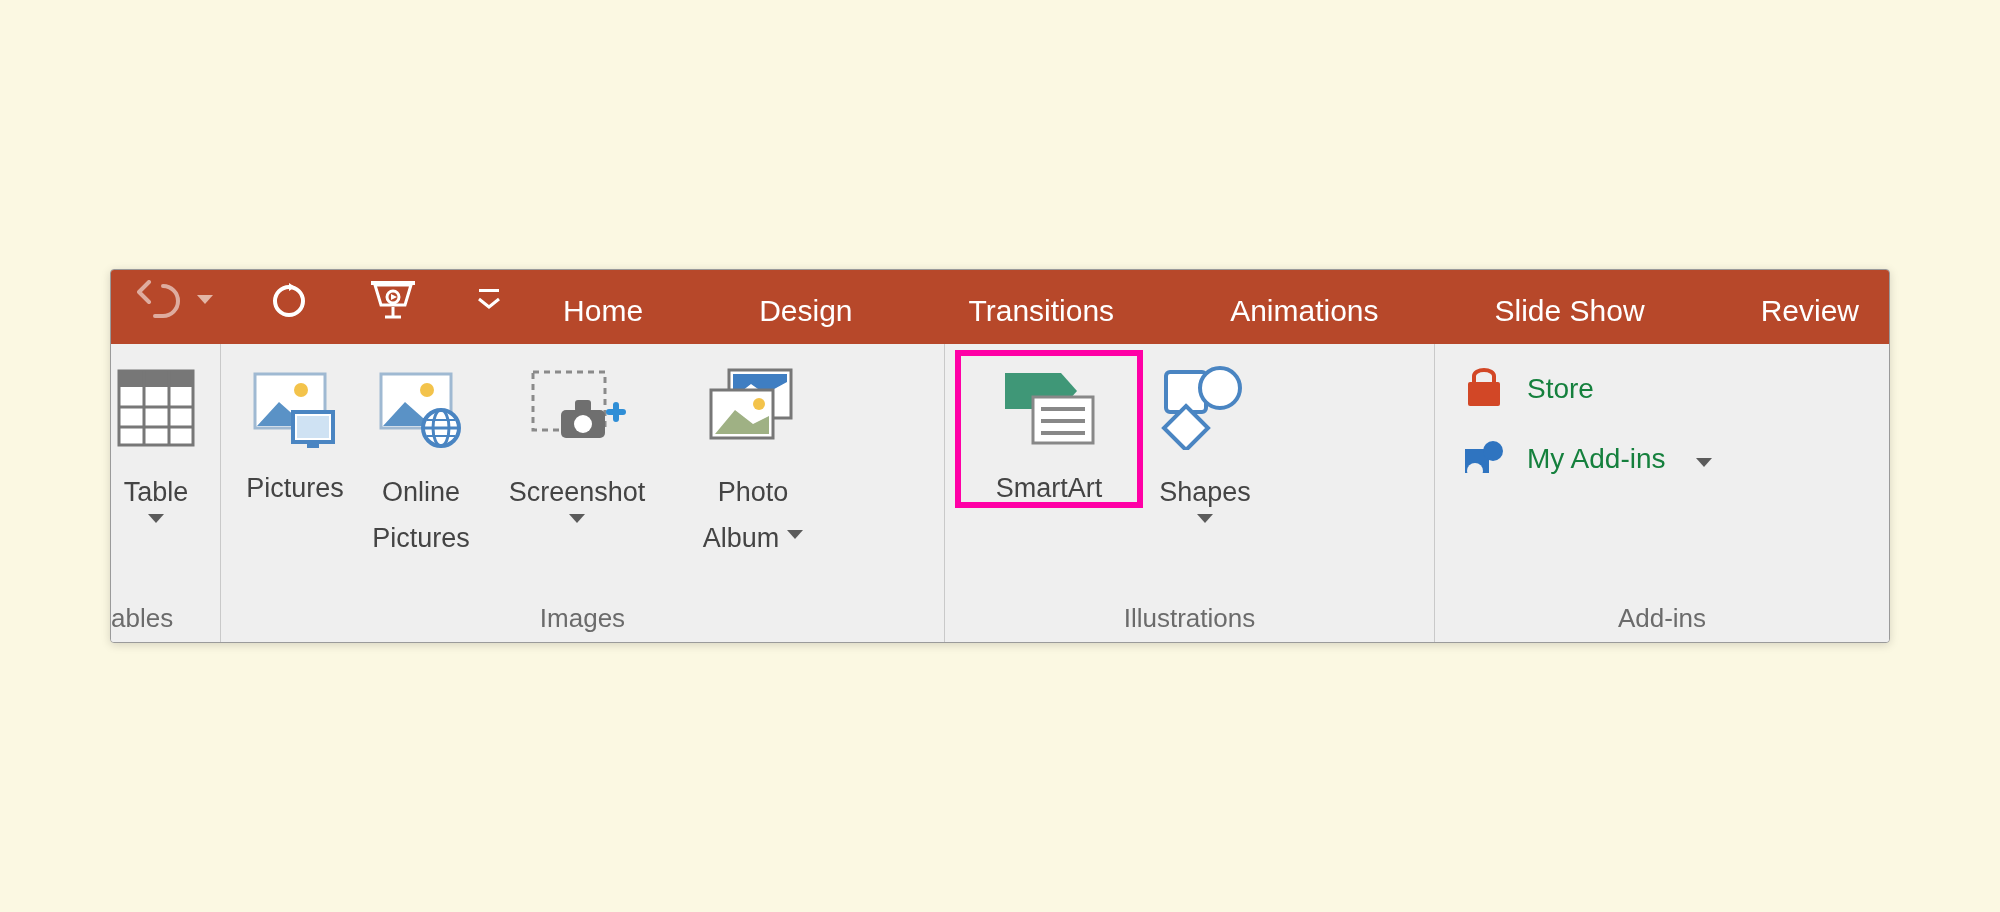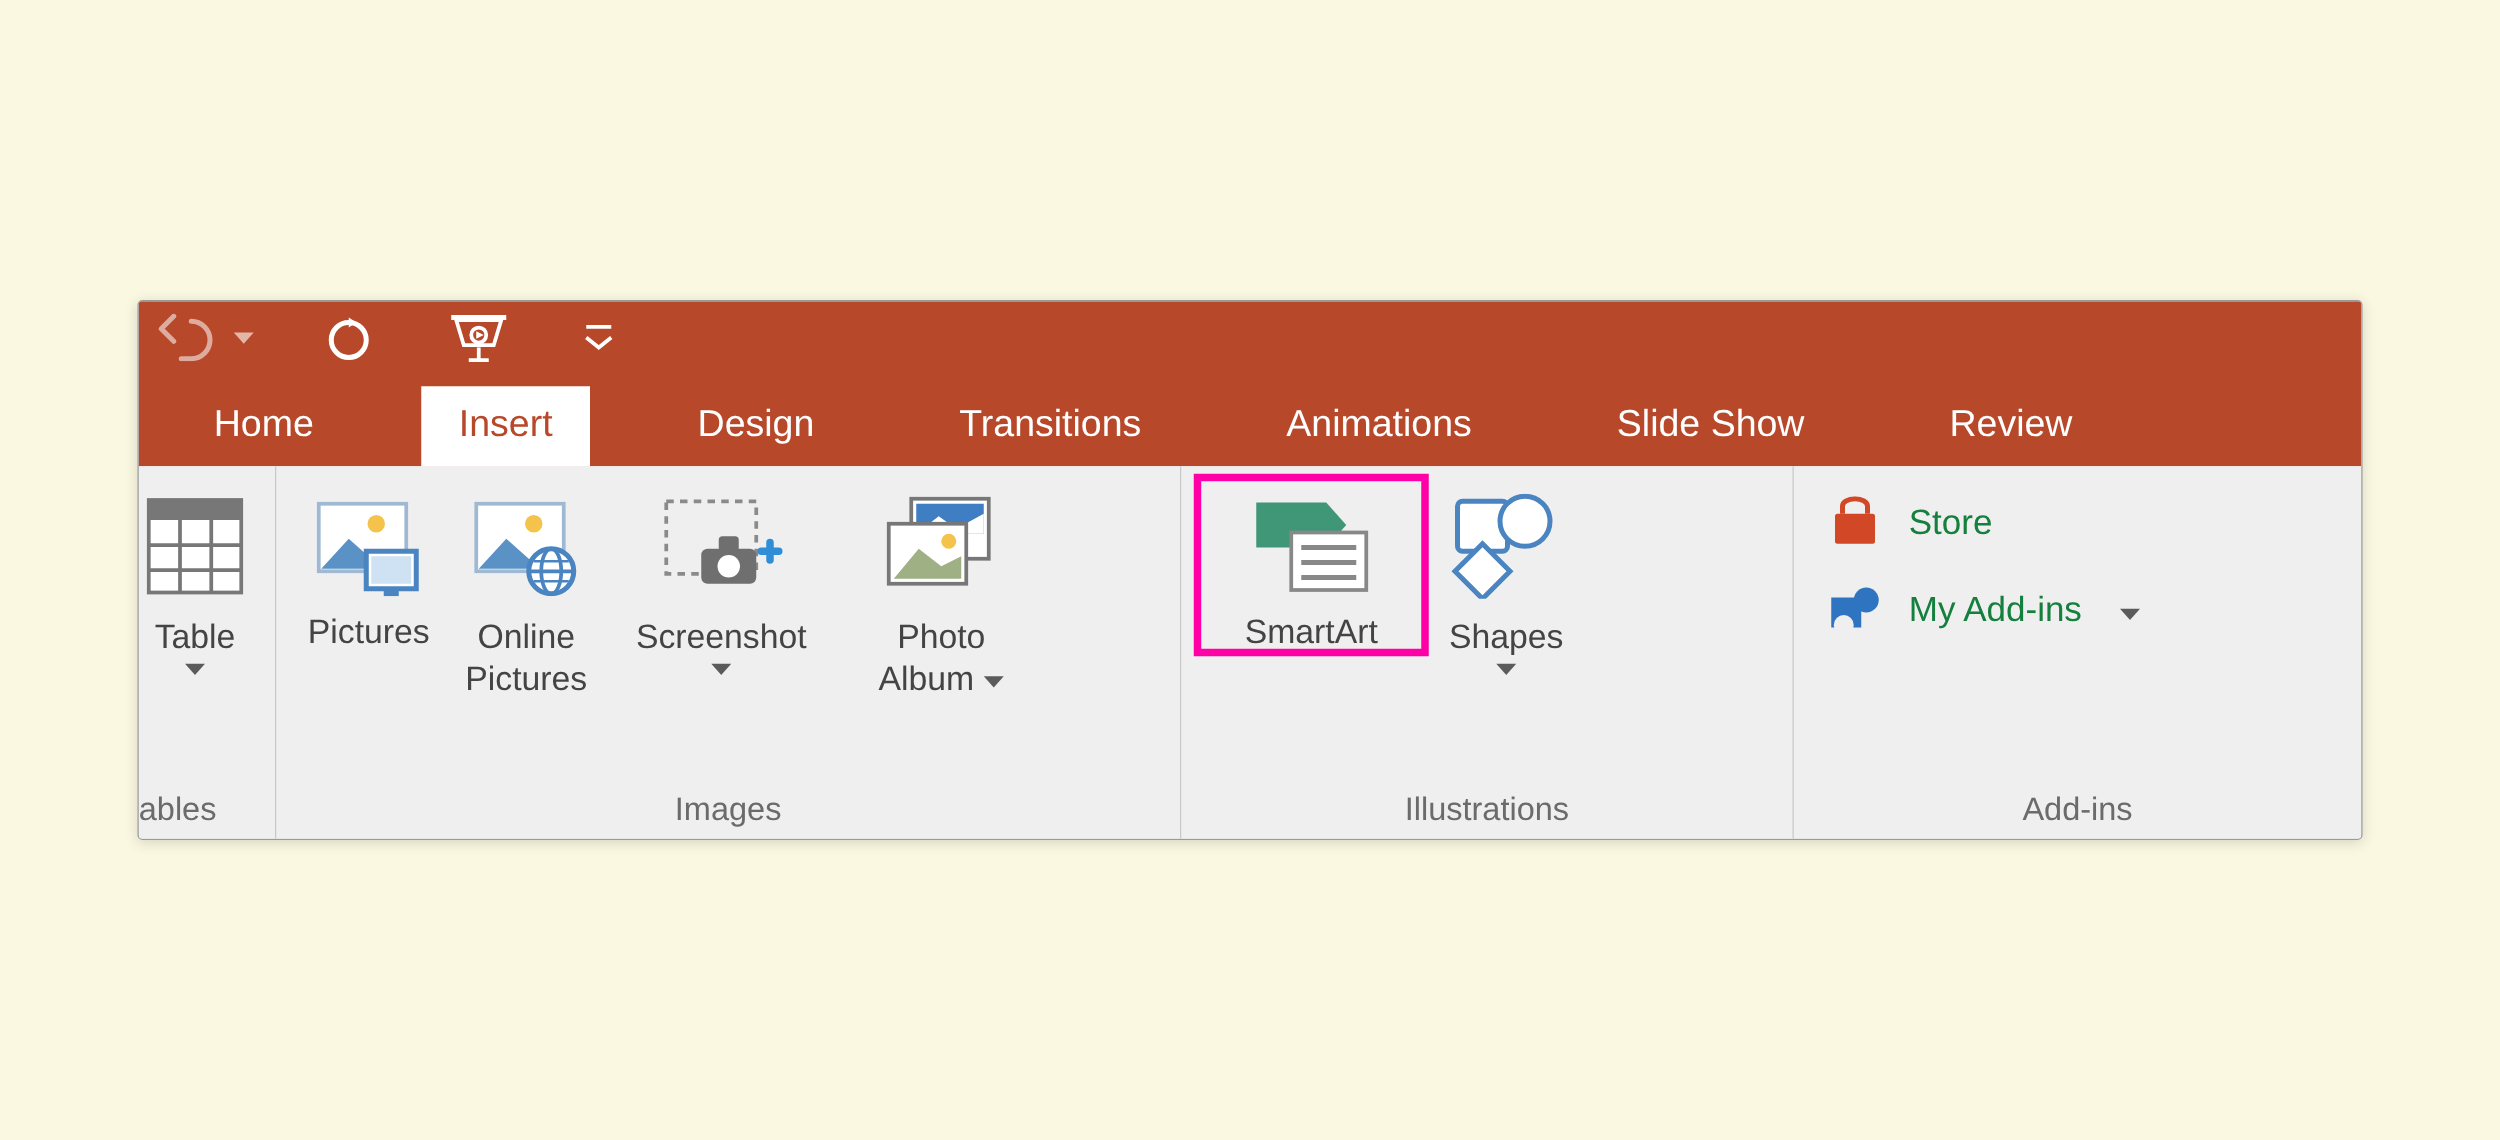--- a/index.html
+++ b/index.html
@@ -18,21 +18,21 @@
     background: #efefef;
     border: 1px solid #9a9a9a;
     box-shadow: 0 2px 10px rgba(0,0,0,0.15);
     border-radius: 4px;
     overflow: hidden;
   }
   
   .orange-bar {
     background: #b7482a;
     display: flex;
-    flex-direction: column;
+    flex-direction: row;
     justify-content: flex-end;
   }
   .qat {
     height: 58px;
     display: flex;
     align-items: center;
     padding-left: 14px;
     gap: 54px;
   }
   .qat .ico { display:flex; align-items:center; justify-content:center; }
@@ -95,21 +95,21 @@
     height: 100px;
     display: flex;
     align-items: center;
     justify-content: center;
   }
   .btn .lbl {
     font-size: 27px;
     color: #444;
     text-align: left;
     line-height: 1.2;
-    margin-top: 2px;
+    margin-top: 14px;
   }
   .split, .split2 {
     display: flex;
     flex-direction: column;
     align-items: center;
     margin-top: 4px;
     gap: 0;
   }
   .caret {
     width: 0; height: 0;
@@ -172,21 +172,20 @@
       <span class="ico">
         <svg width="28" height="24" viewBox="0 0 28 24">
             <rect x="4" y="2" width="20" height="3" fill="#fff"></rect>
             <path d="M4 12l10 8 10-8" fill="none" stroke="#fff" stroke-width="3"></path>
           </svg>
       </span>
     </div>
 
     <div class="tabstrip">
       <div class="tab"><span>Home</span></div>
-      <div class="tab active"><span>Insert</span></div>
       <div class="tab"><span>Design</span></div>
       <div class="tab"><span>Transitions</span></div>
       <div class="tab"><span>Animations</span></div>
       <div class="tab"><span>Slide Show</span></div>
       <div class="tab"><span>Review</span></div>
     </div>
   </div>
 
   <div class="ribbon">
 

